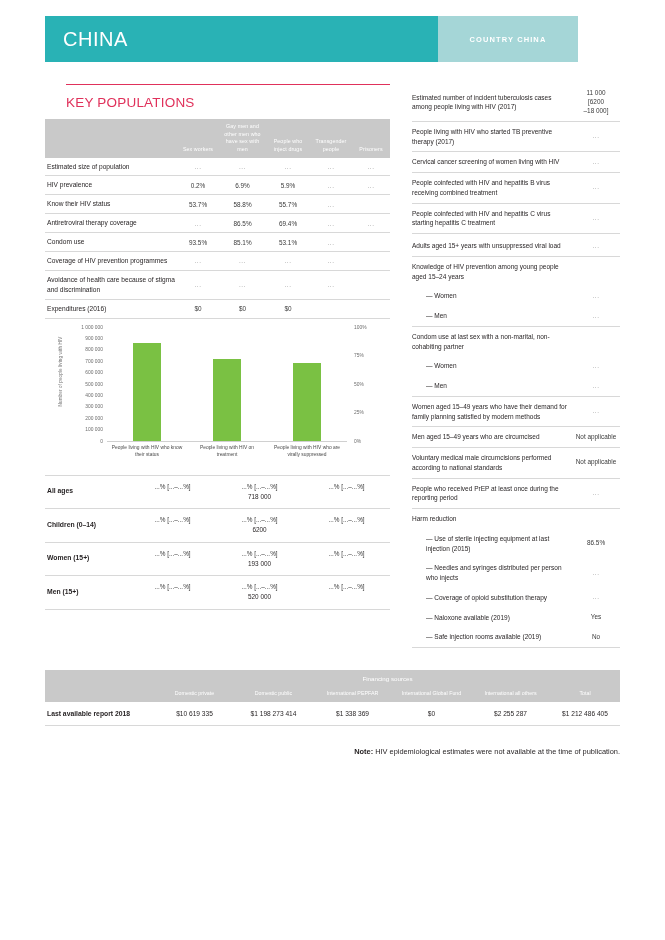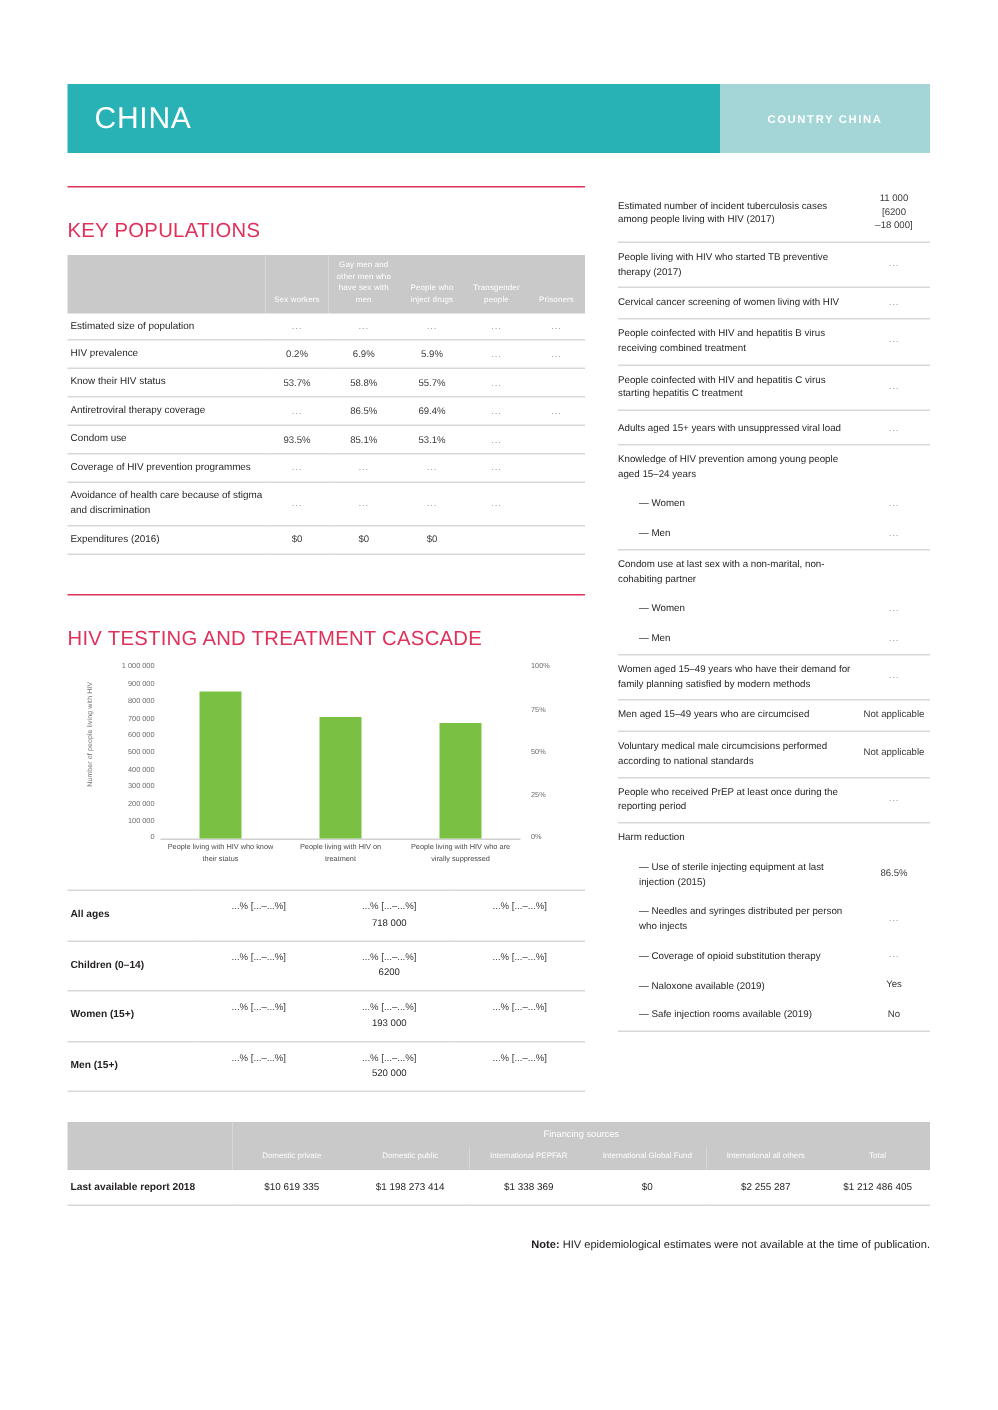--- a/index.html
+++ b/index.html
@@ -18,24 +18,24 @@
     position: relative;
     width: 665px;
     height: 940px;
     box-sizing: border-box;
     padding: 0 45px;
   }
 
   
   .banner {
     position: relative;
-    margin-top: 56px;
+    margin-top: 16px;
     height: 46px;
     display: flex;
-    width: 575px;
+    width: 533px;
   }
   .banner-main {
     background: #29b2b5;
     flex: 1 1 auto;
     display: flex;
     align-items: center;
     padding-left: 18px;
   }
   .banner-country {
     color: #ffffff;
@@ -62,22 +62,23 @@
     display: flex;
     gap: 22px;
     margin-top: 22px;
   }
   .col-left { width: 345px; }
   .col-right { width: 208px; }
 
   
   .sect {
     border-top: 1.3px solid #e0315b;
-    padding-top: 21px;
+    padding-top: 10px;
     margin-bottom: 7px;
+    margin-left: 21px;
   }
   .sect-title {
     color: #e0315b;
     font-size: 13.5px;
     font-weight: 400;
     letter-spacing: 0.2px;
     margin: 0;
     line-height: 1.25;
   }
 
@@ -409,23 +410,20 @@
               <td class="rowlab">Expenditures (2016)</td>
               <td>$0</td>
               <td>$0</td>
               <td>$0</td>
               <td></td>
               <td></td>
             </tr>
           </tbody>
       </table>
 
-      <div class="sect" style="margin-top:26px">
-        <h2 class="sect-title">HIV TESTING AND TREATMENT CASCADE</h2>
-      </div>
 
       <div class="chart-wrap">
         <div class="chart-box">
           <div class="y-title">Number of people living with HIV</div>
           <div class="y-labels">
               <span style="top: 0%;">1 000 000</span>
               <span style="top: 10%;">900 000</span>
               <span style="top: 20%;">800 000</span>
               <span style="top: 30%;">700 000</span>
               <span style="top: 40%;">600 000</span>

